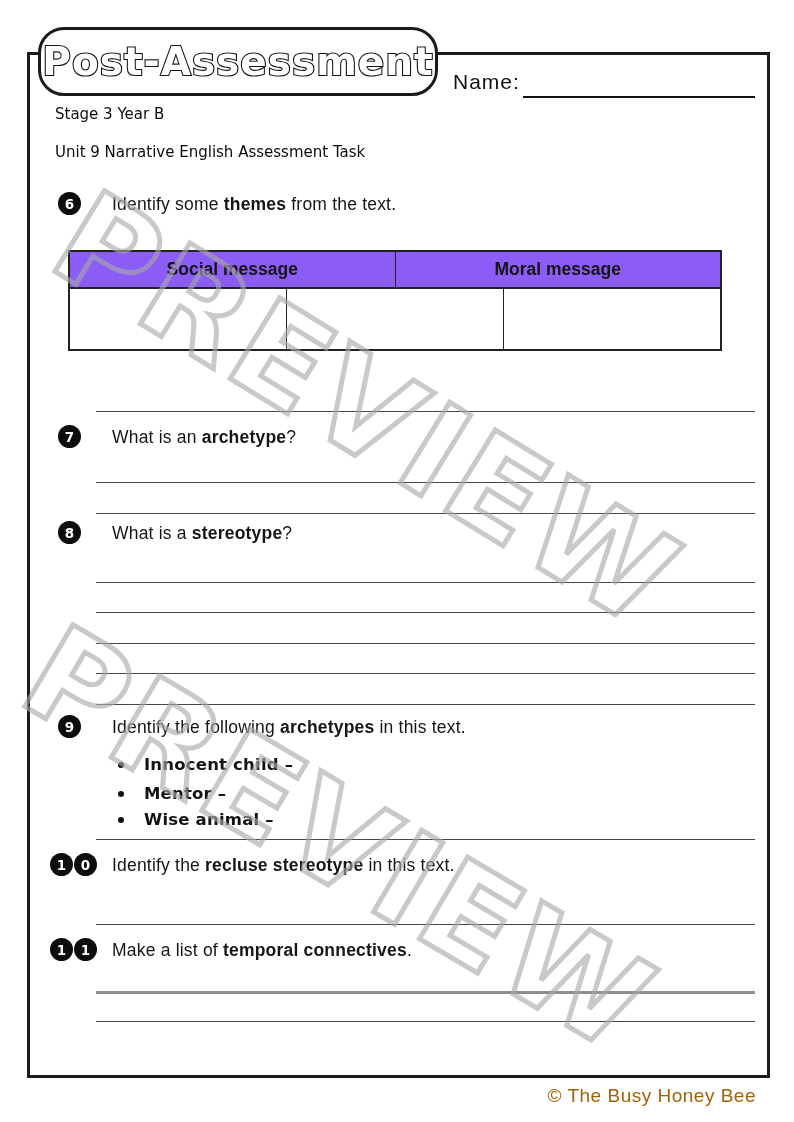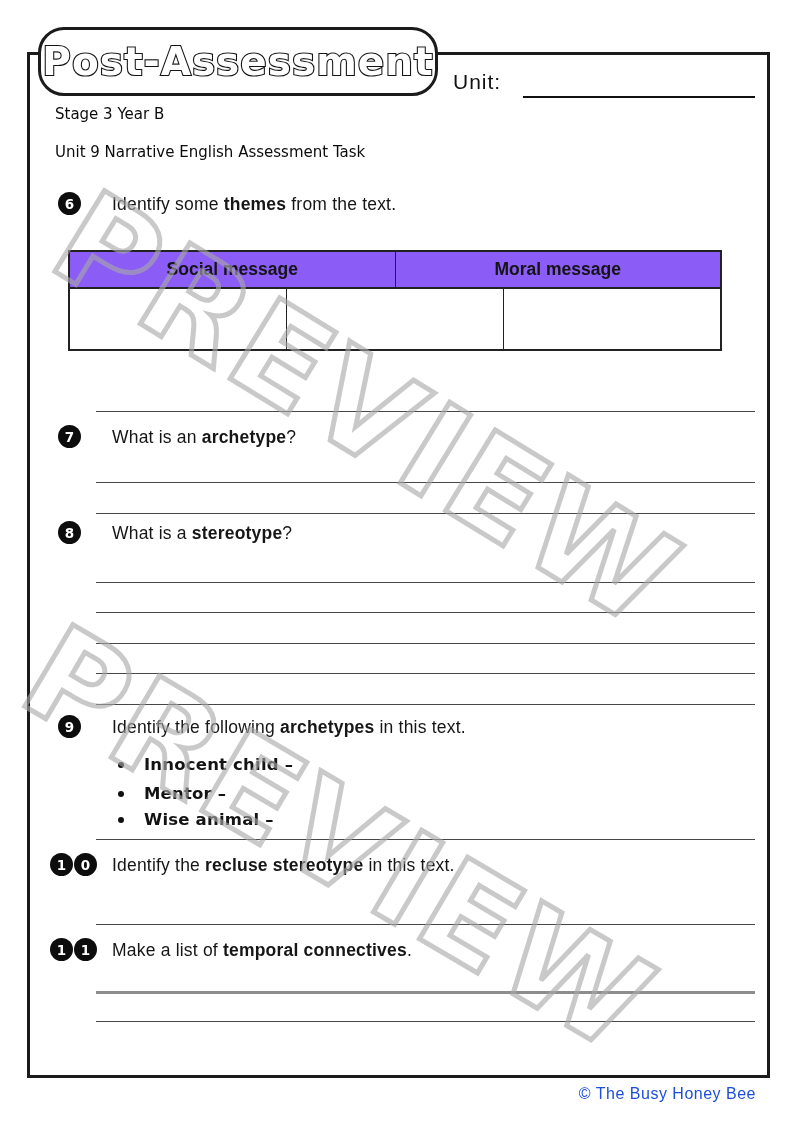--- a/index.html
+++ b/index.html
@@ -68,33 +68,33 @@
   .watermark{
     position:absolute;z-index:6;pointer-events:none;white-space:nowrap;
     font-family:"DejaVu Sans",sans-serif;font-weight:bold;font-size:130px;
     letter-spacing:5px;color:transparent;-webkit-text-stroke:5px #a9a9a9;
     opacity:.62;transform-origin:left top;
   }
   .wm1{left:108px;top:162px;transform:rotate(31.5deg);}
   .wm2{left:76px;top:596px;transform:rotate(30.5deg);}
 
   .footer-credit{
-    right:38px;top:1085px;font-size:16px;color:#1d4ed8;letter-spacing:.5px;
+    right:38px;top:1085px;font-size:19px;color:#a16207;letter-spacing:.5px;
   }
 </style>
 </head>
 <body>
 
 <div class="abs page-frame"></div>
 
 <div class="abs title-box">
   <span class="title-text">Post-Assessment</span>
 </div>
 
-<span class="abs name-label">Unit:</span>
+<span class="abs name-label">Name:</span>
 <div class="abs name-line"></div>
 
 <div class="abs heading heading1">Stage 3 Year B</div>
 <div class="abs heading heading2">Unit 9 Narrative English Assessment Task</div>
 
 <div class="abs badge" style="left:58px;top:192px;">
     <span>6</span>
   </div>
 <div class="abs q-text" style="left:112px;top:194px;"><span>Identify some </span><b>themes</b><span> from the text.</span></div>
 

